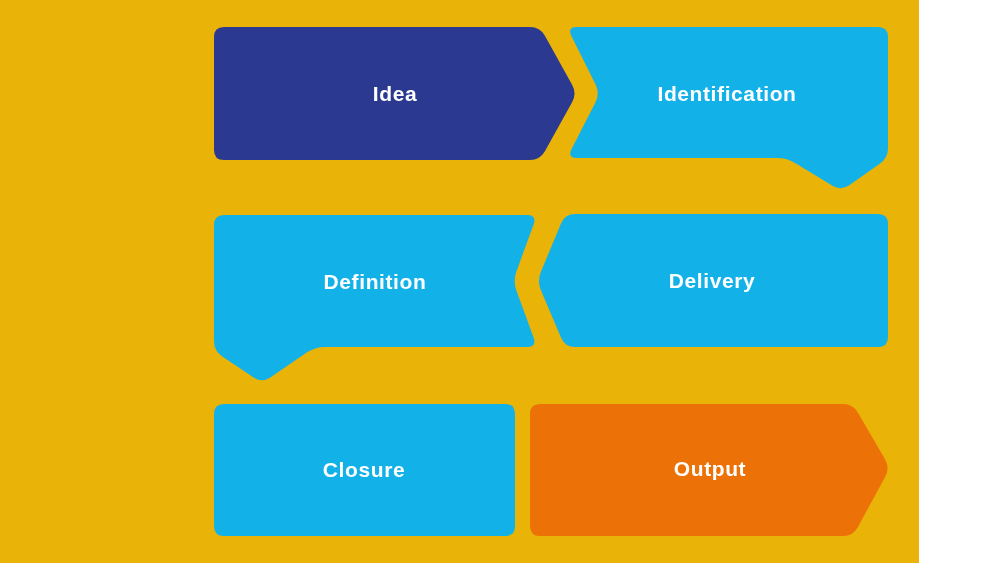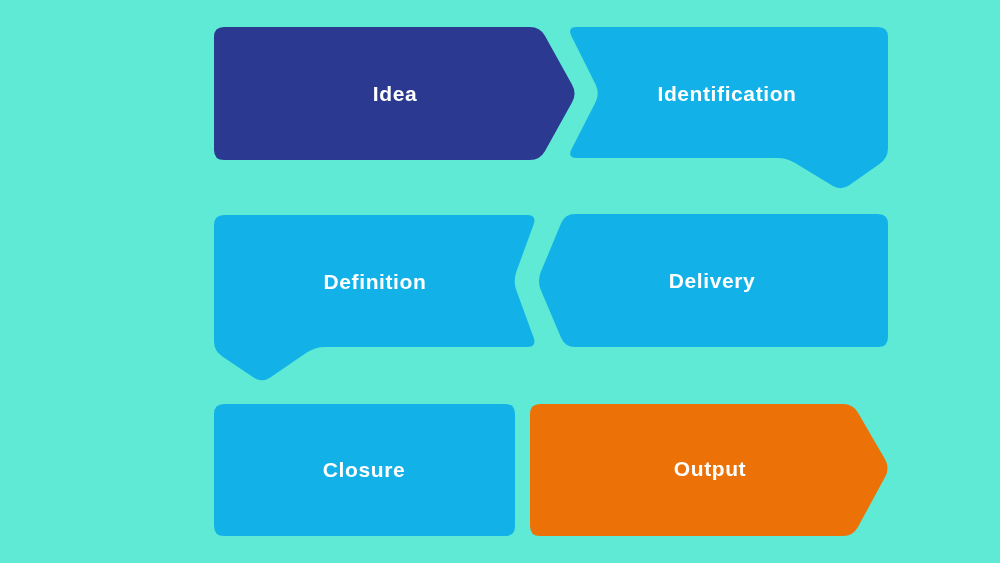--- a/index.html
+++ b/index.html
@@ -2,23 +2,23 @@
 <html><head>
 <meta charset="utf-8">
 <style>
   html, body {
     margin: 0;
     padding: 0;
     background: #ffffff;
   }
   .canvas {
     position: relative;
-    width: 1000px;
+    width: 919px;
     height: 563px;
-    background: #5eead4;
+    background: #eab308;
     overflow: hidden;
   }
   svg { display: block; }
   .step-label {
     font-family: "Liberation Sans", sans-serif;
     font-weight: 700;
     font-size: 21px;
     letter-spacing: 0.6px;
     fill: #ffffff;
     text-anchor: middle;

